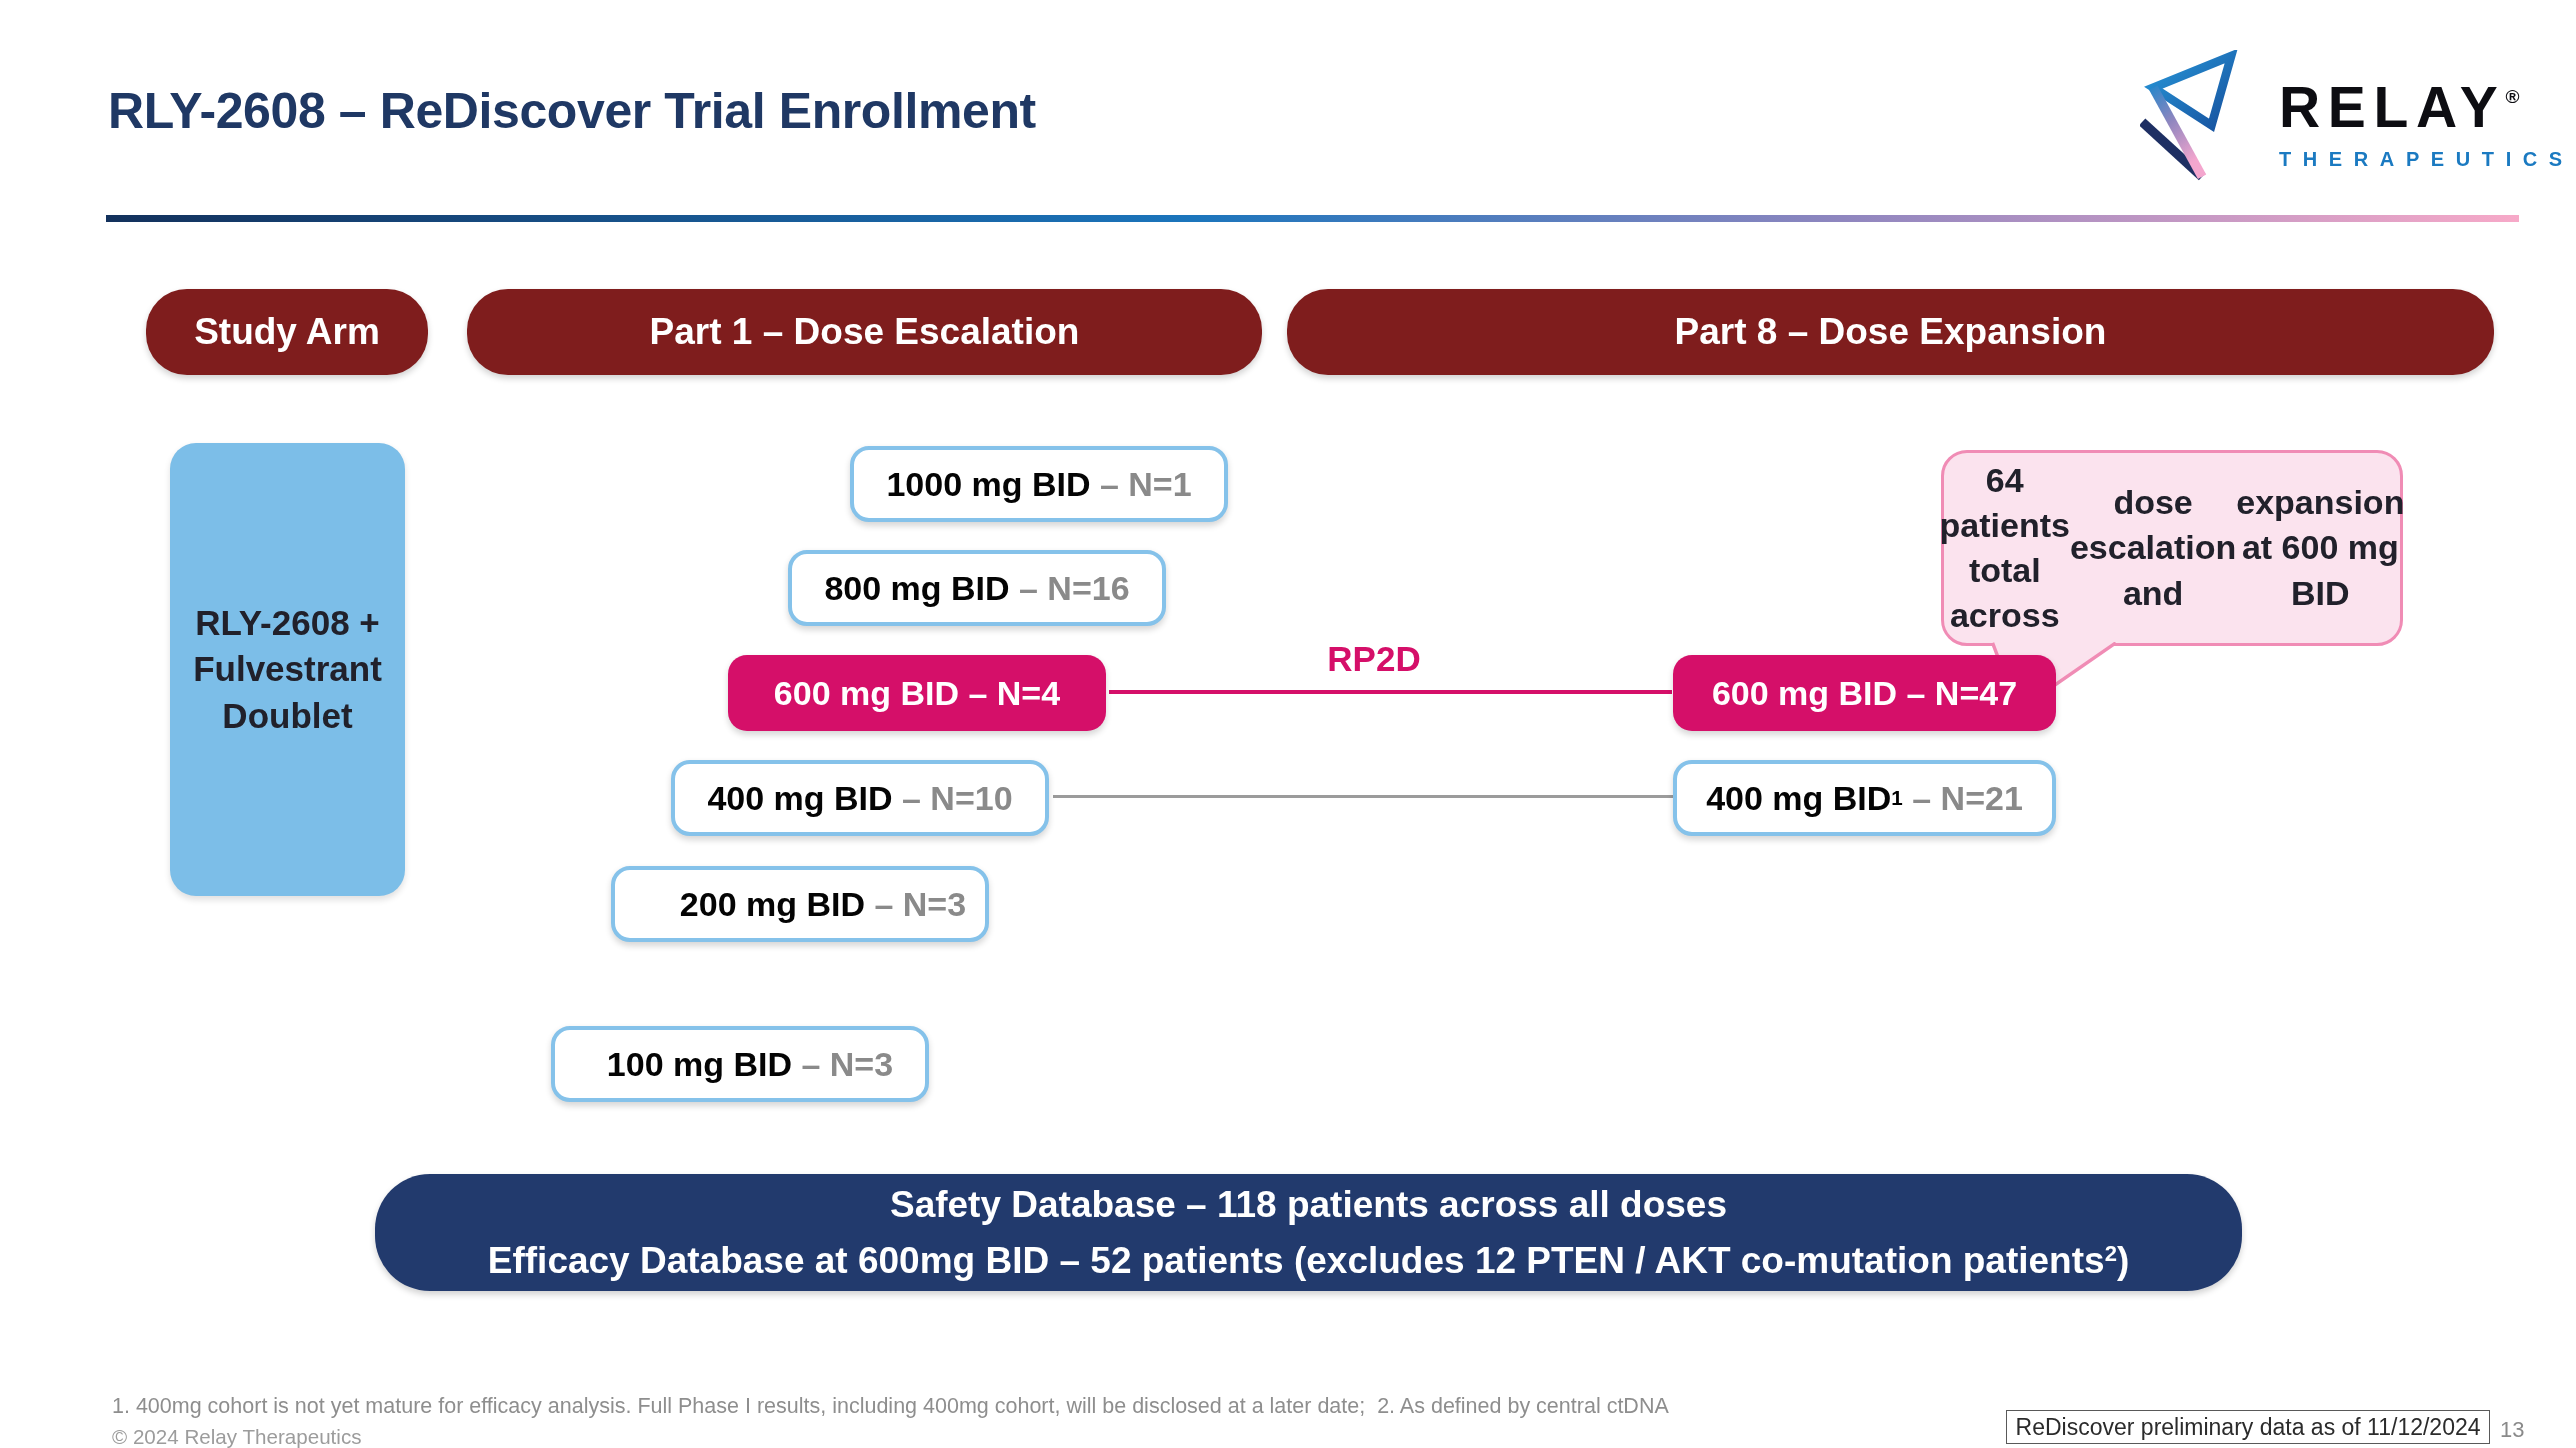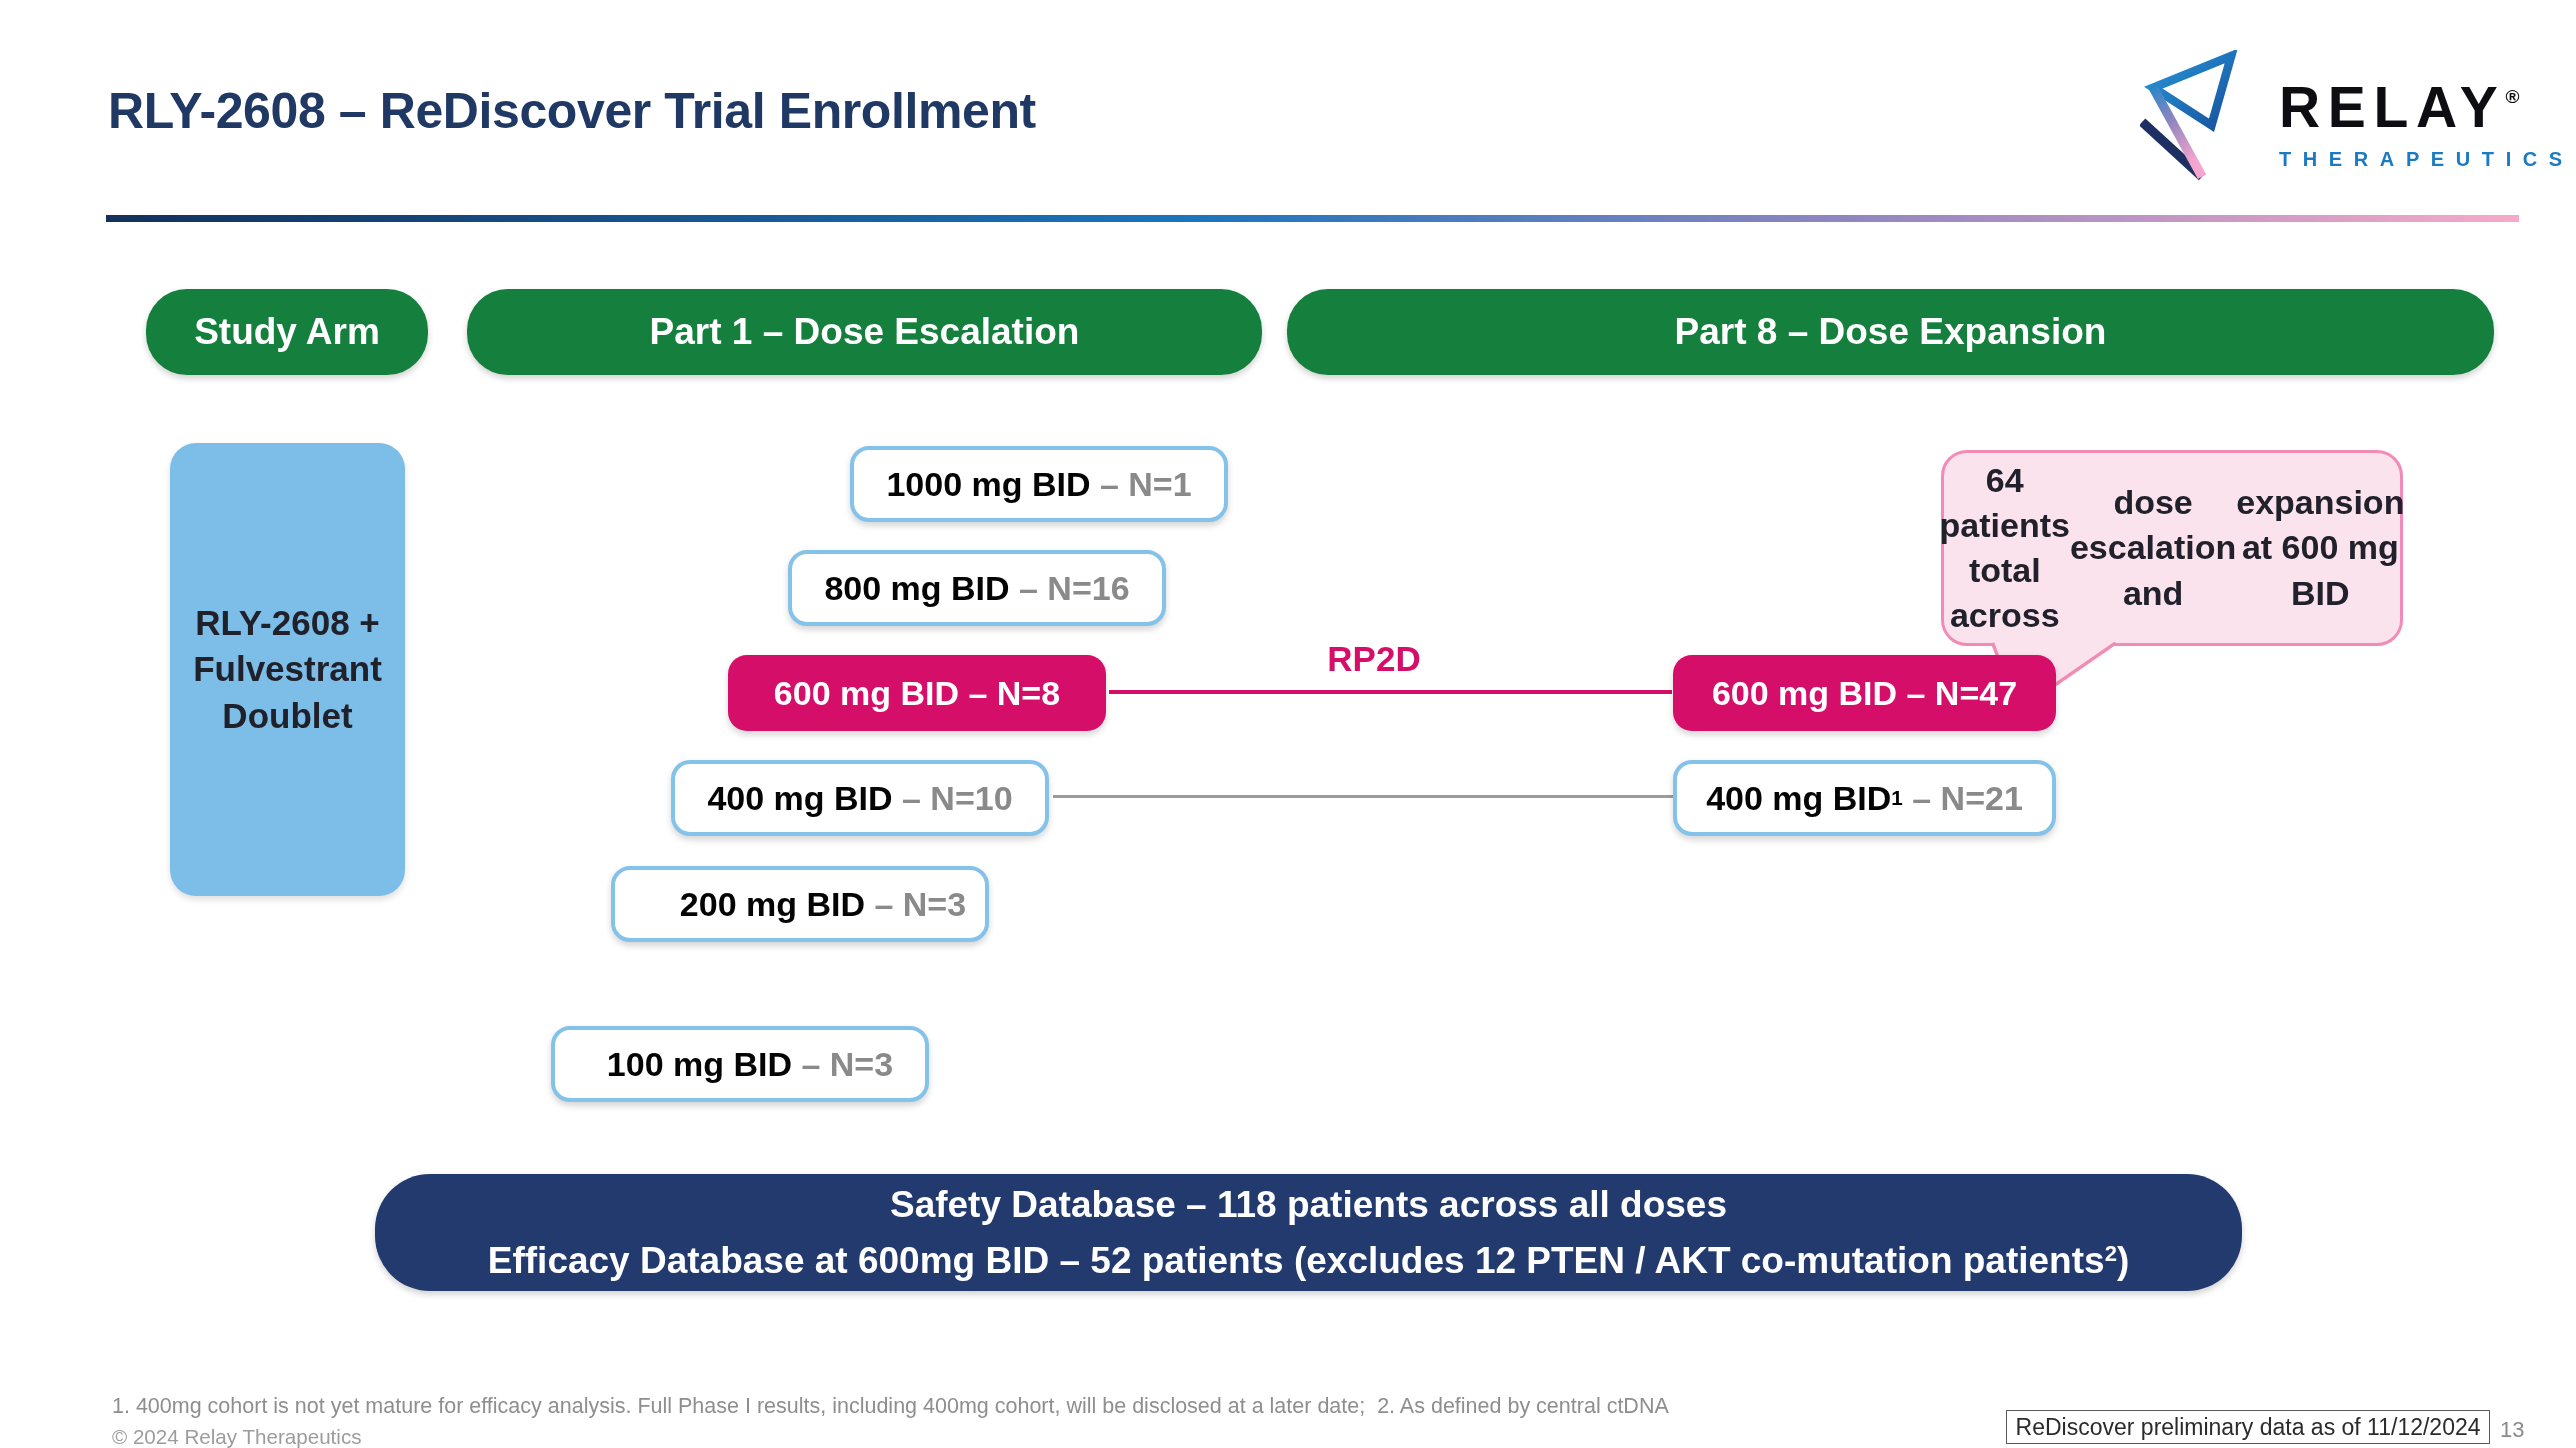--- a/index.html
+++ b/index.html
@@ -17,21 +17,21 @@
     background:linear-gradient(90deg,#13315c 0%,#1b75bc 45%,#8f86bf 72%,#f7a9c8 100%);
   }
   .logo{position:absolute;left:2140px;top:50px;width:395px;height:146px;}
   .logo svg{position:absolute;left:0;top:0;}
   .logo-text{position:absolute;left:139px;top:29px;}
   .logo-brand{font-size:57px;font-weight:800;color:#0d0d12;letter-spacing:7.7px;line-height:1;}
   .logo-reg{font-size:19px;font-weight:bold;color:#0d0d12;vertical-align:24px;letter-spacing:0;}
   .logo-sub{margin-top:12px;font-size:20px;font-weight:600;color:#1b7ac1;letter-spacing:11.6px;}
   
   .pill{
-    position:absolute;top:289px;height:86px;background:#15803d;border-radius:41px;
+    position:absolute;top:289px;height:86px;background:#7f1d1d;border-radius:41px;
     color:#fff;font-size:37px;font-weight:bold;display:flex;align-items:center;justify-content:center;
     box-shadow:0 3.4px 6.9px rgba(0,0,0,0.18);white-space:nowrap;
   }
   .pill-arm{left:146px;width:282px;}
   .pill-p1{left:467px;width:795px;}
   .pill-p2{left:1287px;width:1207px;}
   
   .arm{
     position:absolute;left:170px;top:443px;width:235px;height:453px;background:#7cbee8;
     border-radius:26px;display:flex;flex-direction:column;align-items:center;justify-content:center;
@@ -149,21 +149,21 @@
   <div class="dosebox e0">
     <span class="dose">1000 mg BID</span>
     <span class="n">– N=1</span>
   </div>
   <div class="dosebox e1">
     <span class="dose">800 mg BID</span>
     <span class="n">– N=16</span>
   </div>
   <div class="dosebox rp2d e2">
     <span class="dose">600 mg BID</span>
-    <span class="n">– N=8</span>
+    <span class="n">– N=4</span>
   </div>
   <div class="dosebox e3">
     <span class="dose">400 mg BID</span>
     <span class="n">– N=10</span>
   </div>
   <div class="dosebox e4">
     <span class="dose">200 mg BID</span>
     <span class="n">– N=3</span>
   </div>
   <div class="dosebox e5">

